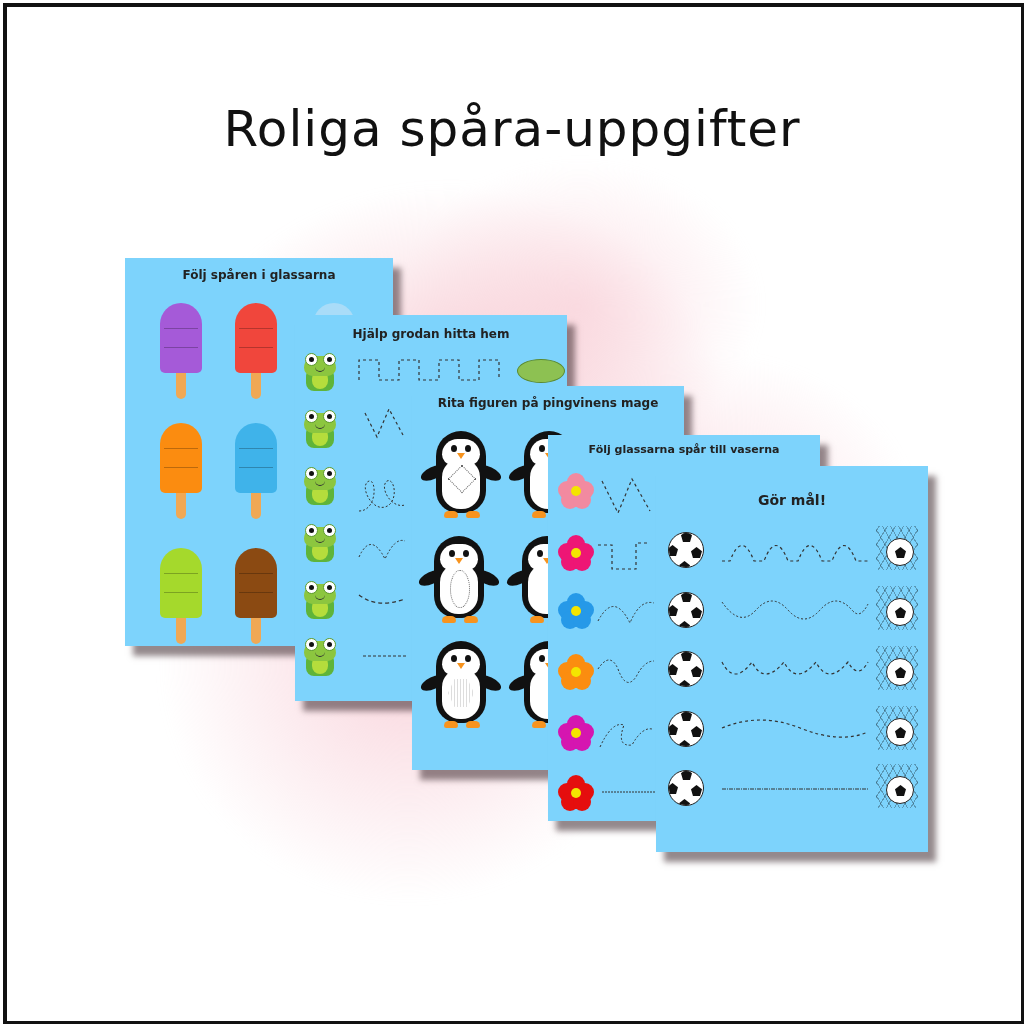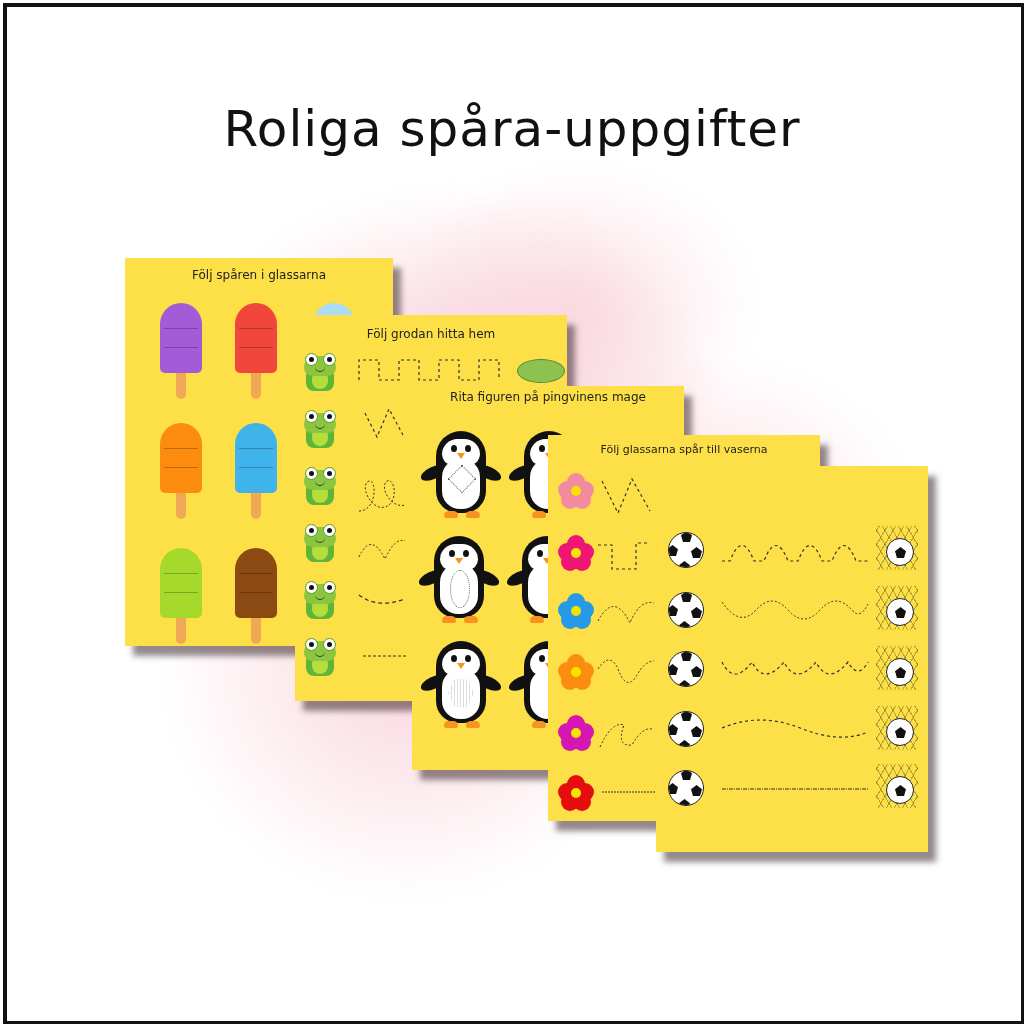--- a/index.html
+++ b/index.html
@@ -10,21 +10,21 @@
   .wash { position:absolute; left:100px; top:150px; width:860px; height:820px;
           background:
             radial-gradient(ellipse 45% 38% at 40% 30%, rgba(246,196,205,0.85), rgba(246,196,205,0) 70%),
             radial-gradient(ellipse 40% 40% at 35% 62%, rgba(248,205,214,0.8), rgba(248,205,214,0) 72%),
             radial-gradient(ellipse 35% 30% at 70% 45%, rgba(249,210,218,0.7), rgba(249,210,218,0) 70%),
             radial-gradient(ellipse 30% 25% at 55% 18%, rgba(250,215,222,0.7), rgba(250,215,222,0) 70%);
           filter: blur(6px); }
   .title { position:absolute; left:0; top:100px; width:1024px; text-align:center;
            font-family:"DejaVu Sans", sans-serif; font-size:50px; color:#111; letter-spacing:1px; }
 
-  .card { position:absolute; background:#fde047; box-shadow: 8px 10px 6px rgba(60,40,45,0.55); overflow:hidden; }
+  .card { position:absolute; background:#7dd3fc; box-shadow: 8px 10px 6px rgba(60,40,45,0.55); overflow:hidden;font-weight:bold; }
   .card-title { position:absolute; width:100%; text-align:center; font-size:12px; color:#222;
                 font-family:"DejaVu Sans", sans-serif; }
 
   
   .pop { position:absolute; width:42px; }
   .pop .top { width:42px; height:70px; border-radius:21px 21px 5px 5px; position:relative; }
   .pop .top::after { content:""; position:absolute; left:4px; right:4px; top:16px; bottom:10px;
      background: repeating-linear-gradient(180deg, transparent 0 9px, rgba(0,0,0,0.25) 9px 10px, transparent 10px 19px); }
   .pop .stick { width:10px; height:26px; background:#f0a854; margin:0 auto; border-radius:0 0 5px 5px; }
 
@@ -103,21 +103,21 @@
       <div class="top" style="background:#a5d92c"></div>
       <div class="stick"></div>
     </div>
   <div class="pop" style="left:110px;top:290px;">
       <div class="top" style="background:#8b4a12"></div>
       <div class="stick"></div>
     </div>
 </div>
 
 <div class="card" style="left:295px;top:315px;width:272px;height:386px;">
-  <div class="card-title" style="top:12px;">Följ grodan hitta hem</div>
+  <div class="card-title" style="top:12px;">Hjälp grodan hitta hem</div>
   <div class="frog" style="left:8px;top:38px;">
       <div class="body"></div>
       <div class="belly"></div>
       <div class="head"></div>
       <div class="eye" style="left:2px"></div>
       <div class="eye" style="left:20px"></div>
       <div class="mouth"></div>
     </div>
   <div class="frog" style="left:8px;top:95px;">
       <div class="body"></div>
@@ -174,21 +174,21 @@
     </svg>
   <svg style="position:absolute;left:62px;top:272px" width="50" height="30">
       <path d="M2 8 Q20 22 48 12" fill="none" stroke="#333" stroke-width="1.2" stroke-dasharray="4 3"></path>
     </svg>
   <svg style="position:absolute;left:66px;top:336px" width="50" height="10">
       <path d="M2 5 H46" fill="none" stroke="#333" stroke-width="1" stroke-dasharray="3 2"></path>
     </svg>
 </div>
 
 <div class="card" style="left:412px;top:386px;width:272px;height:384px;">
-  <div class="card-title" style="top:4px;">Rita figuren på pingvinens mage</div>
+  <div class="card-title" style="top:10px;">Rita figuren på pingvinens mage</div>
   <div class="peng" style="left:10px;top:45px;">
       <div class="wingL"></div>
       <div class="wingR"></div>
       <div class="body"></div>
       <div class="face"></div>
       <div class="belly"></div>
       <div class="eyeL"></div>
       <div class="eyeR"></div>
       <div class="beak"></div>
       <div class="footL"></div>
@@ -323,20 +323,21 @@
     </svg>
   <svg style="position:absolute;left:48px;top:282px" width="60" height="34">
       <path d="M4 30 Q16 4 28 8 Q20 30 36 28 Q46 10 56 12" fill="none" stroke="#333" stroke-width="1" stroke-dasharray="2 2"></path>
     </svg>
   <svg style="position:absolute;left:52px;top:352px" width="60" height="10">
       <path d="M2 5 H56" fill="none" stroke="#333" stroke-width="1" stroke-dasharray="2 1"></path>
     </svg>
 </div>
 
 <div class="card" style="left:656px;top:466px;width:272px;height:386px;">
+  <div class="card-title" style="top:26px;font-size:14px;">Gör mål!</div>
 
   <div class="ball" style="left:12px;top:66px;">
       <div class="pent" style="left:12px;top:-2px"></div>
       <div class="pent" style="left:-2px;top:12px"></div>
       <div class="pent" style="left:22px;top:14px"></div>
       <div class="pent" style="left:10px;top:28px"></div>
     </div>
   <div class="ball" style="left:12px;top:126px;">
       <div class="pent" style="left:12px;top:-2px"></div>
       <div class="pent" style="left:-2px;top:12px"></div>

